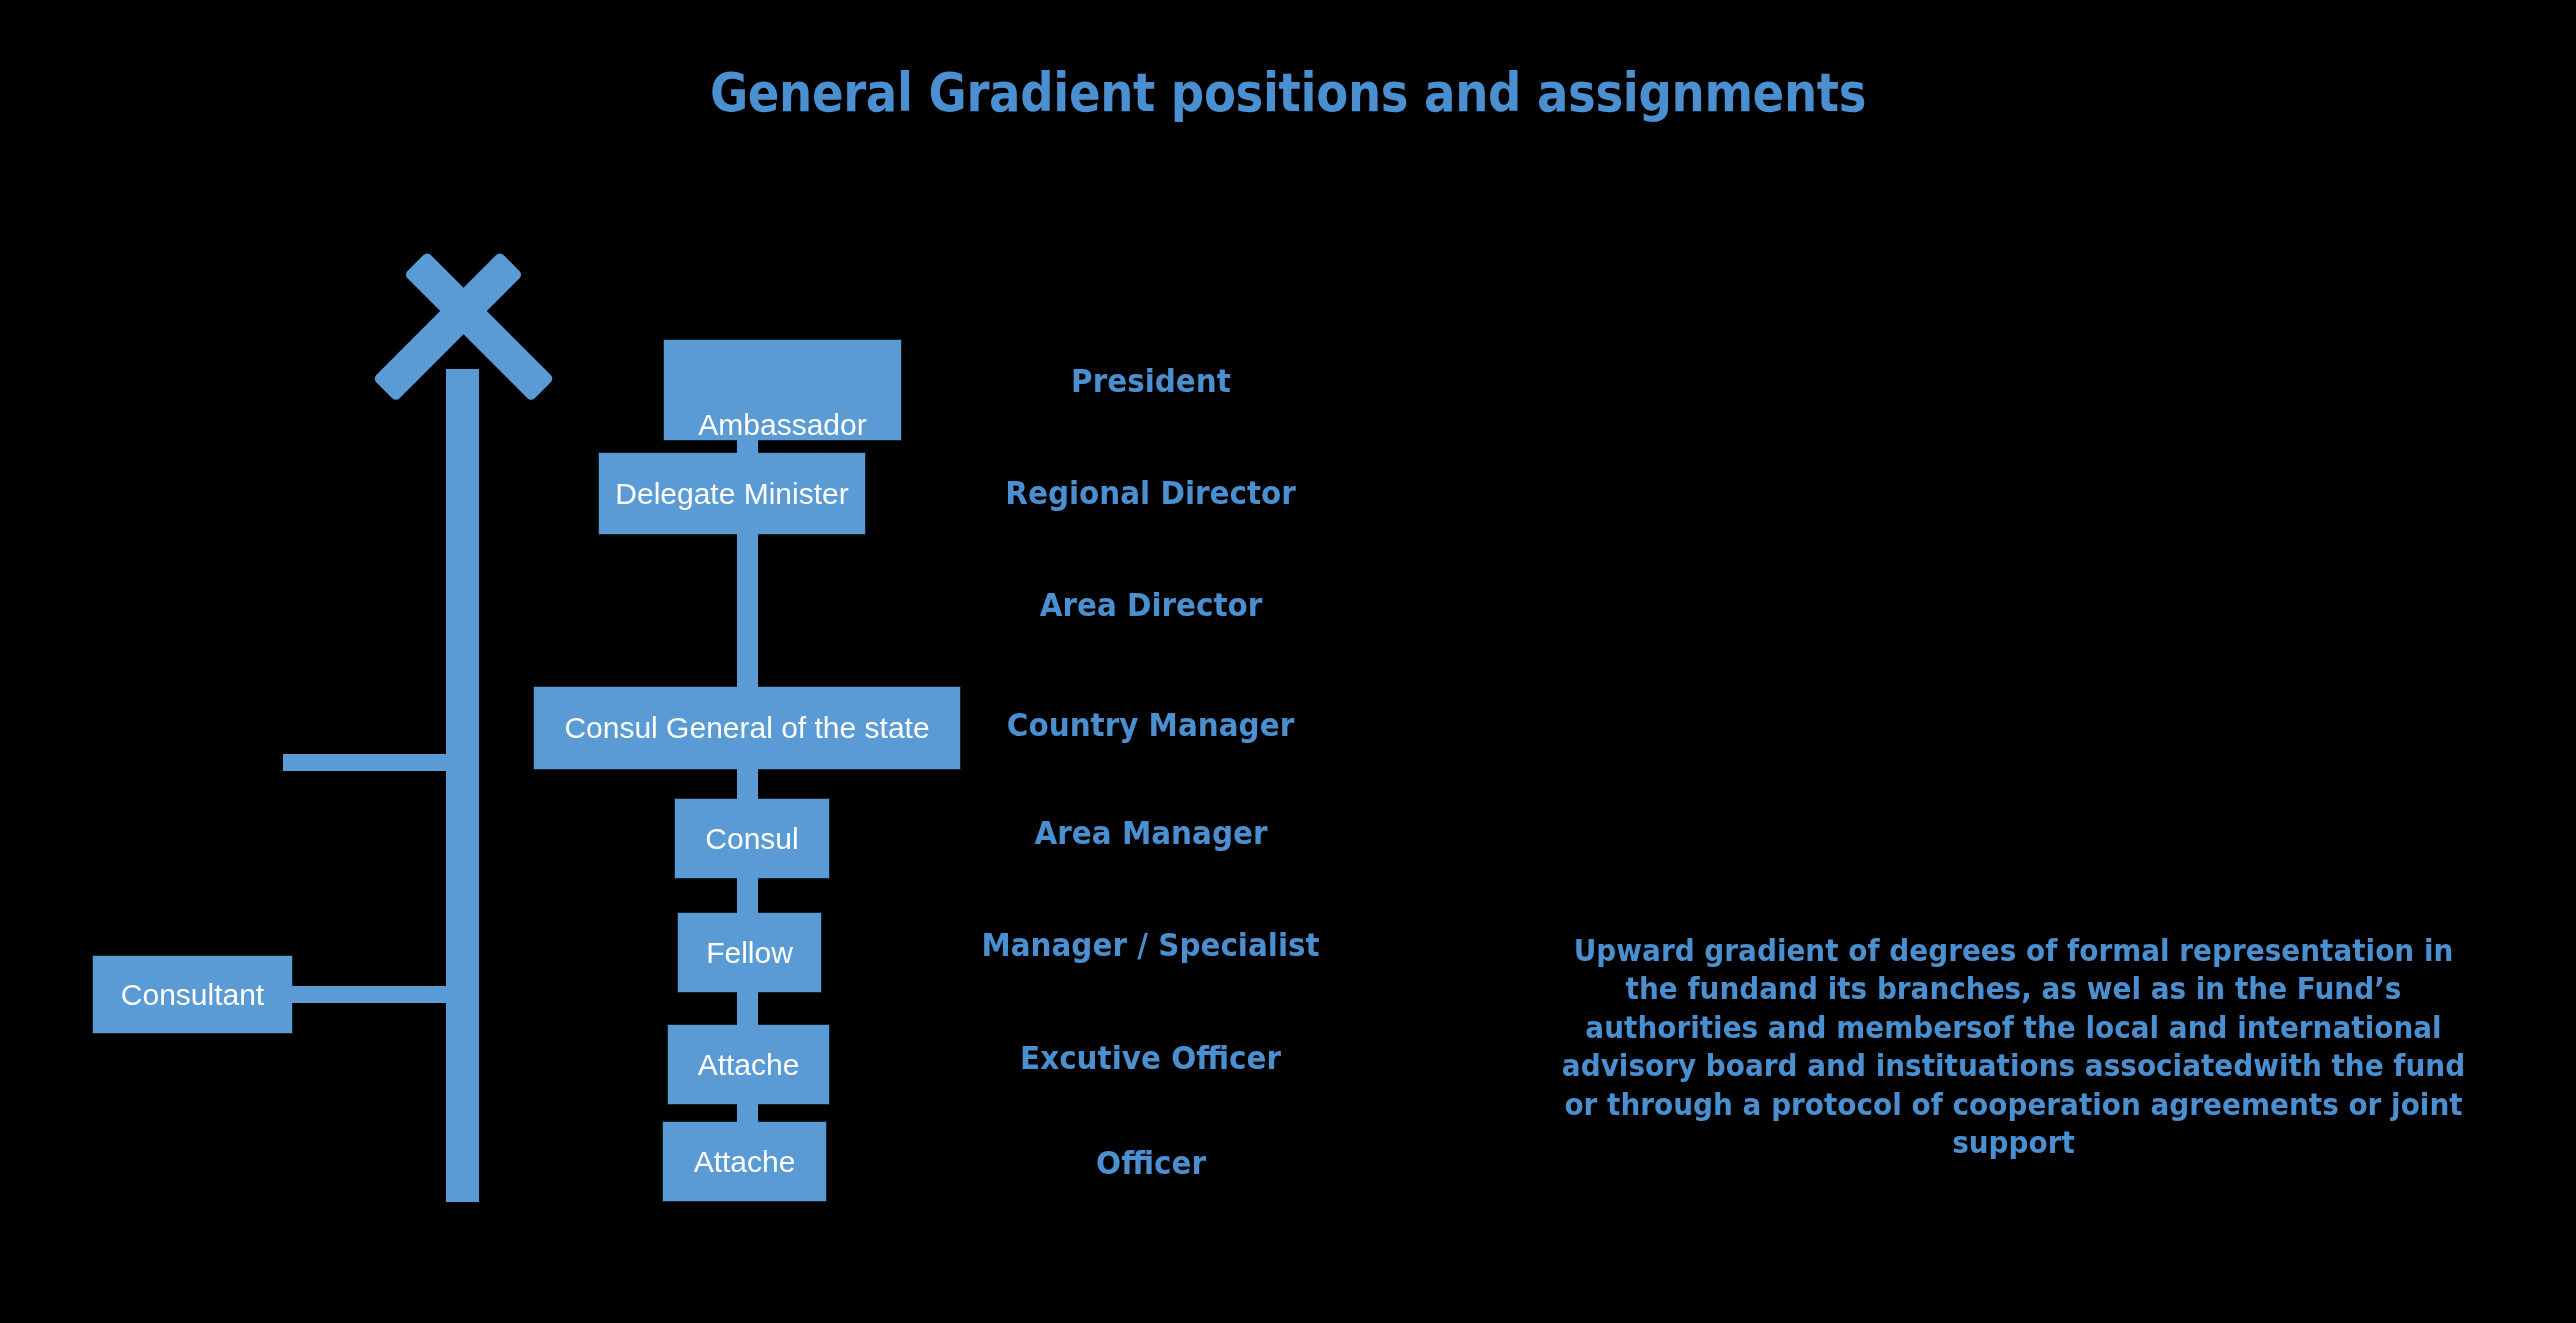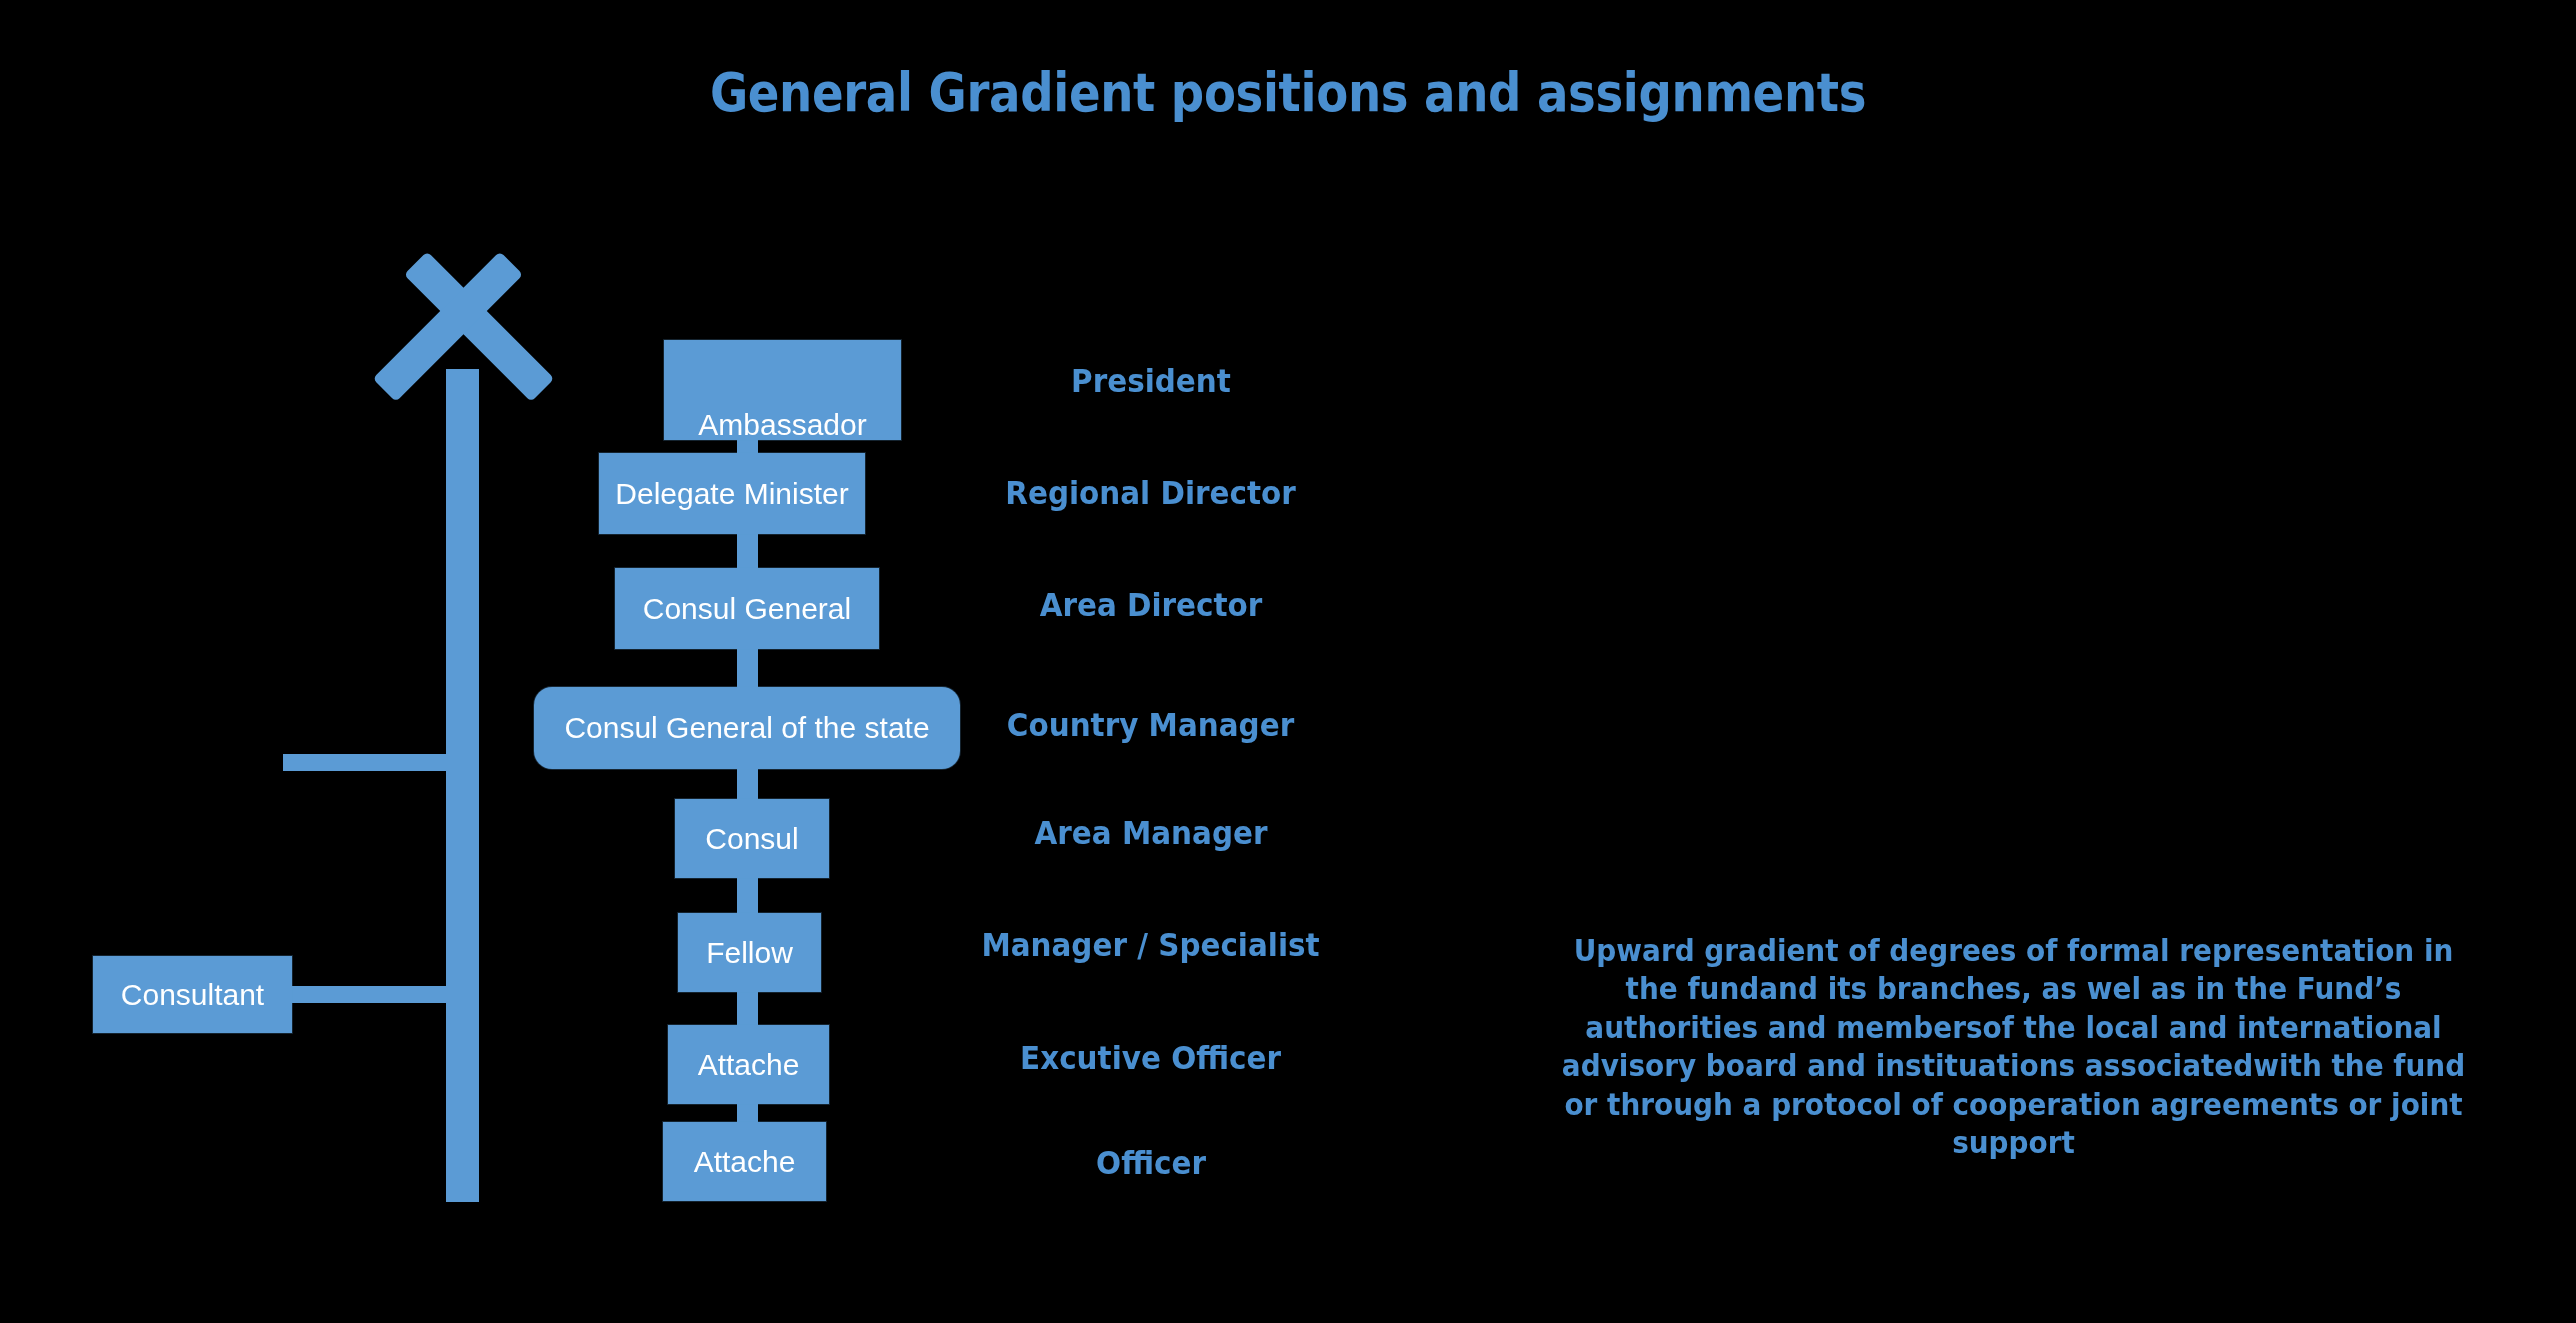--- a/index.html
+++ b/index.html
@@ -128,25 +128,22 @@
   <div class="hline" style="left:283px;top:986px;width:185px;"></div>
 
   <div class="box" style="left:664px;top:340px;width:237px;height:100px;align-items:flex-end;">
     <span>Ambassador</span>
   </div>
 
   <div class="box" style="left:599px;top:453px;width:266px;height:81px;">
     <span>Delegate Minister</span>
   </div>
 
-  <div class="box" style="left:615px;top:568px;width:264px;height:81px;">
-    <span>Consul General</span>
-  </div>
 
-  <div class="box" style="left:534px;top:687px;width:426px;height:82px;border-radius:18px;">
+  <div class="box" style="left:534px;top:687px;width:426px;height:82px;">
     <span>Consul General of the state</span>
   </div>
 
   <div class="box" style="left:675px;top:799px;width:154px;height:79px;">
     <span>Consul</span>
   </div>
 
   <div class="box" style="left:678px;top:913px;width:143px;height:79px;">
     <span>Fellow</span>
   </div>

